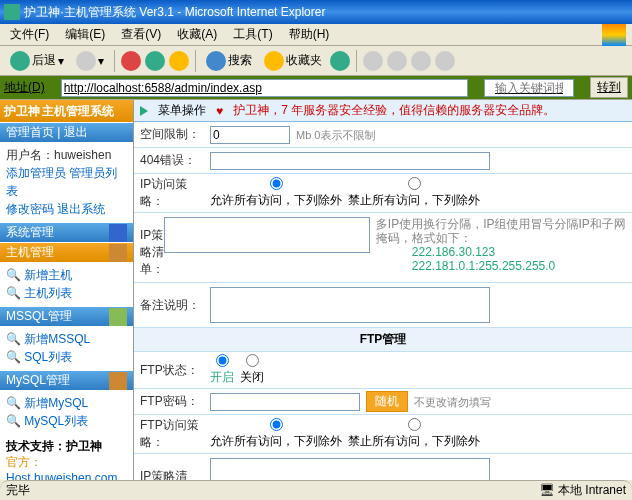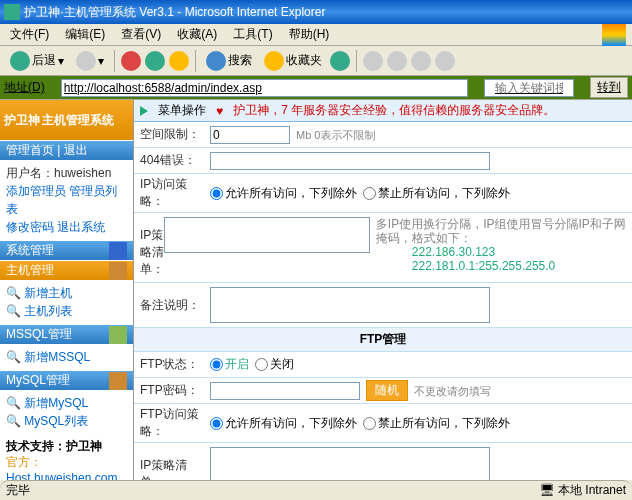--- a/index.html
+++ b/index.html
@@ -12,21 +12,21 @@
 .toolbar { height:30px; background:#ece9d8; border-bottom:1px solid #aca899; display:flex; align-items:center; padding:0 6px; gap:4px; }
 .tbtn { display:flex; align-items:center; gap:2px; padding:2px 4px; }
 .tico { width:20px; height:20px; display:inline-block; border-radius:50%; }
 .sep { width:1px; height:22px; background:#aca899; margin:0 2px; }
 .addrbar { height:24px; background:#4d7c0f; border-bottom:1px solid #aca899; display:flex; align-items:center; padding:0 4px; gap:16px;text-decoration:underline; }
 .addrbar input.url { flex:1; height:18px; border:1px solid #7f9db9; padding:0 2px; background:#fff; }
 .addrbar input.kw { width:90px; height:18px; border:1px solid #7f9db9; padding:0 10px; }
 .gobtn { background:#ece9d8; border:1px solid #aca899; padding:1px 6px; }
 .content { display:flex; height:380px; background:#fff; }
 .sidebar { width:134px; background:#d4e6f8; border-right:1px solid #999; overflow:hidden; }
-.logo { height:40px; background:linear-gradient(#f5a623,#e08e00); color:#fff; font-weight:bold; display:flex; align-items:center; padding:0 4px; font-size:13px; }
+.logo { height:22px; background:linear-gradient(#f5a623,#e08e00); color:#fff; font-weight:bold; display:flex; align-items:center; padding:0 4px; font-size:13px; }
 .logo .sub { color:#fff; font-size:12px; margin-left:2px; }
 .navhdr { height:20px; background:linear-gradient(#5aa9e6,#2e7cc3); color:#fff; display:flex; align-items:center; padding:0 6px; justify-content:space-between; border-top:1px solid #fff; }
 .navhdr .ico { width:18px; height:18px; }
 .navbody { background:#fff; padding:4px 6px; }
 .navbody div { color:#06c; line-height:18px; cursor:pointer; }
 .navsec { background:#fff; padding:4px 6px; line-height:16px; }
 .main { flex:1; overflow-y:auto; background:#fff; }
 .mhdr { height:22px; background:#e4f0fa; border-bottom:1px solid #7eb6e4; display:flex; align-items:center; padding:0 6px; gap:10px; }
 .mhdr .play { width:0; height:0; border-left:8px solid #2a7; border-top:5px solid transparent; border-bottom:5px solid transparent; }
 .mhdr .warn { color:#c00; }
@@ -36,21 +36,21 @@
 .row input[type=text] { border:1px solid #7f9db9; height:18px; padding:0 2px; }
 .row textarea { border:1px solid #7f9db9; width:280px; height:36px; resize:none; }
 .ta-row { align-items:flex-start; padding:4px 6px; }
 .ta-row .lbl { padding-top:10px; }
 .hint { color:#888; font-size:11px; line-height:14px; }
 .hint .num { color:#2a7;margin-left:36px; }
 .secthdr { background:#eaf3fc; text-align:center; font-weight:bold; padding:3px; border-bottom:1px solid #c2dff3; }
 .orangebtn { background:#f5a623; color:#fff; border:1px solid #e08e00; padding:1px 8px; }
 .statusbar { height:20px; background:#ece9d8; border-top:1px solid #aca899; display:flex; align-items:center; padding:0 6px; justify-content:space-between;border-radius:9px; }
 .windeco { height:6px; background:linear-gradient(#f80,#fc0,#08f); }
-label { display:flex; align-items:center; gap:2px; }
+label { display:flex; align-items:center; gap:2px;flex-direction:column; }
 </style>
 </head>
 <body>
 
 <div class="titlebar">
   <span class="ic"></span>
   <span>护卫神·主机管理系统 Ver3.1 - Microsoft Internet Explorer</span>
   <span class="sp"></span>
 </div>
 
@@ -121,20 +121,21 @@
     <div class="navbody">
       <div>🔍 <span>新增主机</span></div>
       <div>🔍 <span>主机列表</span></div>
     </div>
     <div class="navhdr">
         <span>MSSQL管理</span>
         <span class="ico" style="background:#8b5"></span>
       </div>
     <div class="navbody">
       <div>🔍 <span>新增MSSQL</span></div>
+      <div>🔍 <span>SQL列表</span></div>
     </div>
     <div class="navhdr">
         <span>MySQL管理</span>
         <span class="ico" style="background:#c83"></span>
       </div>
     <div class="navbody">
       <div>🔍 <span>新增MySQL</span></div>
       <div>🔍 <span>MySQL列表</span></div>
     </div>
     <div class="navsec">

